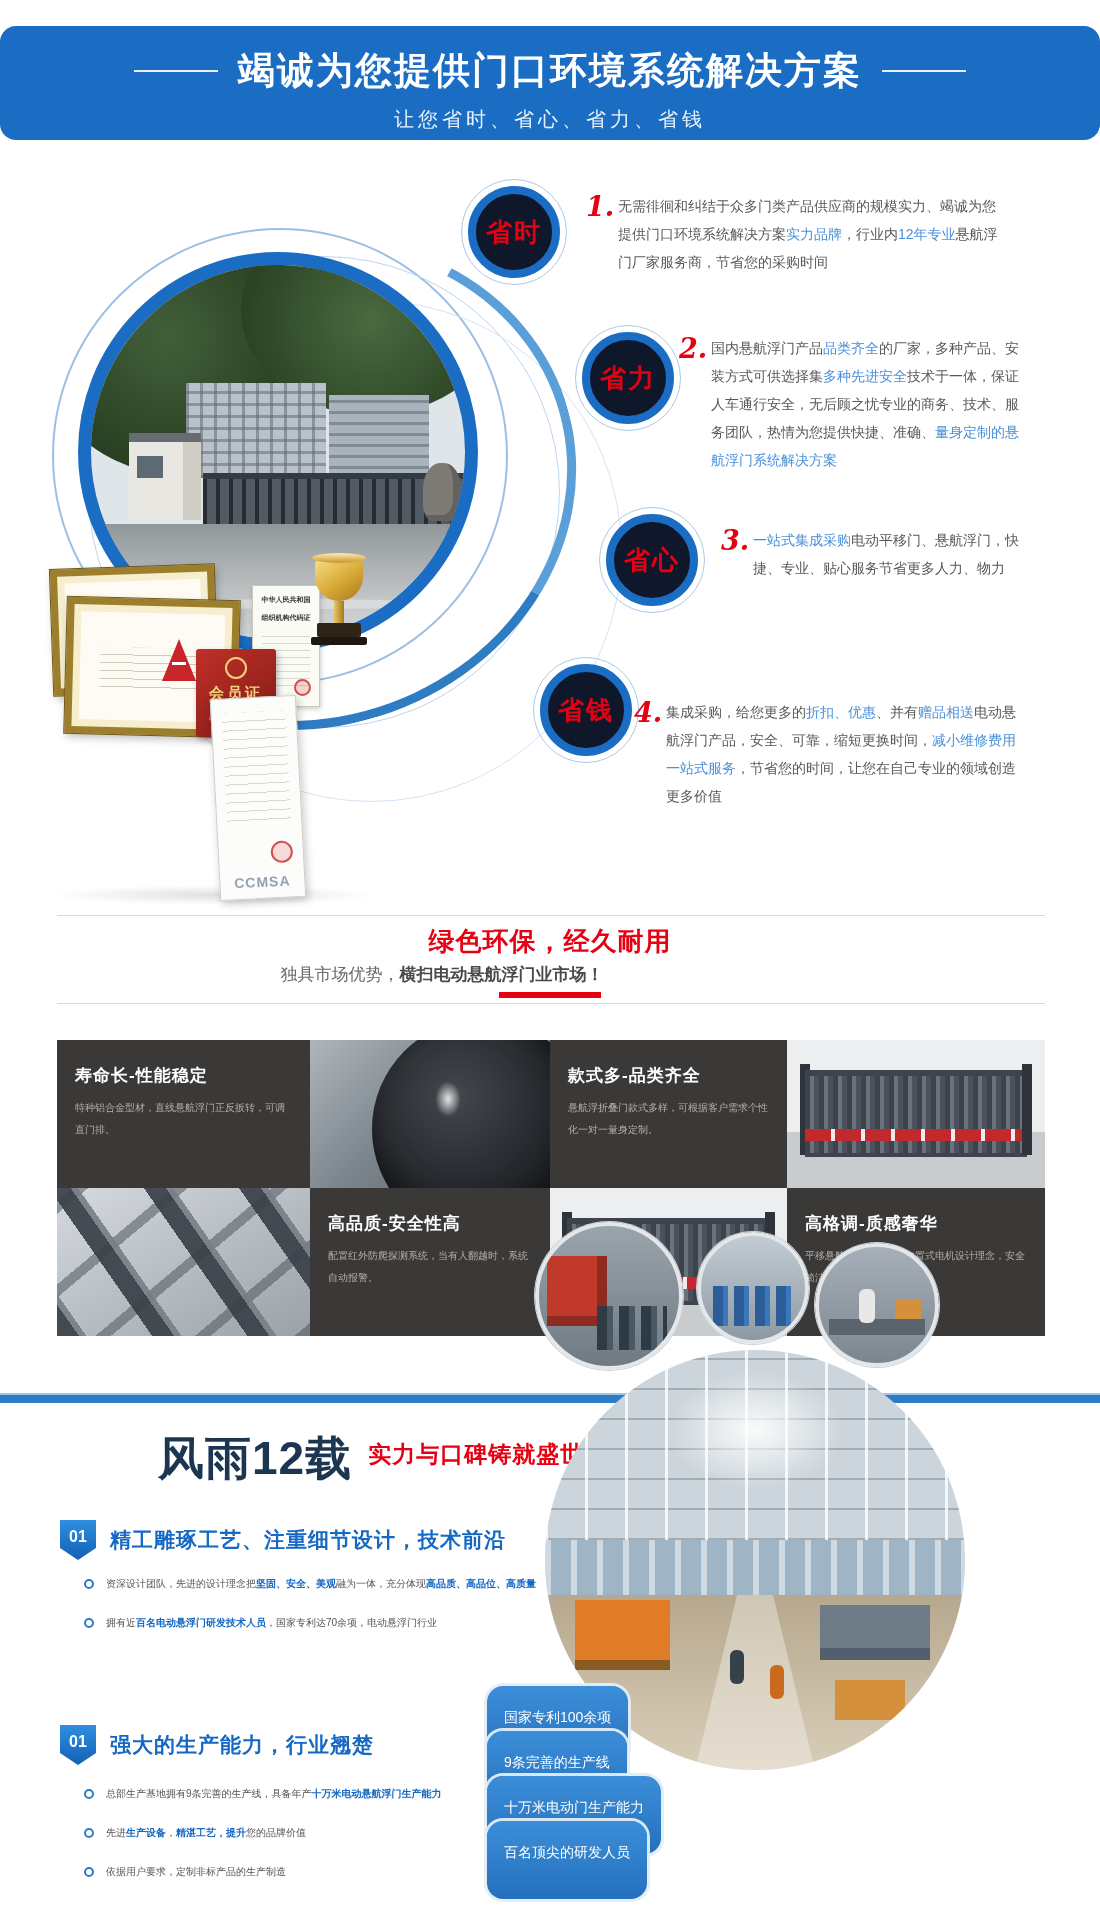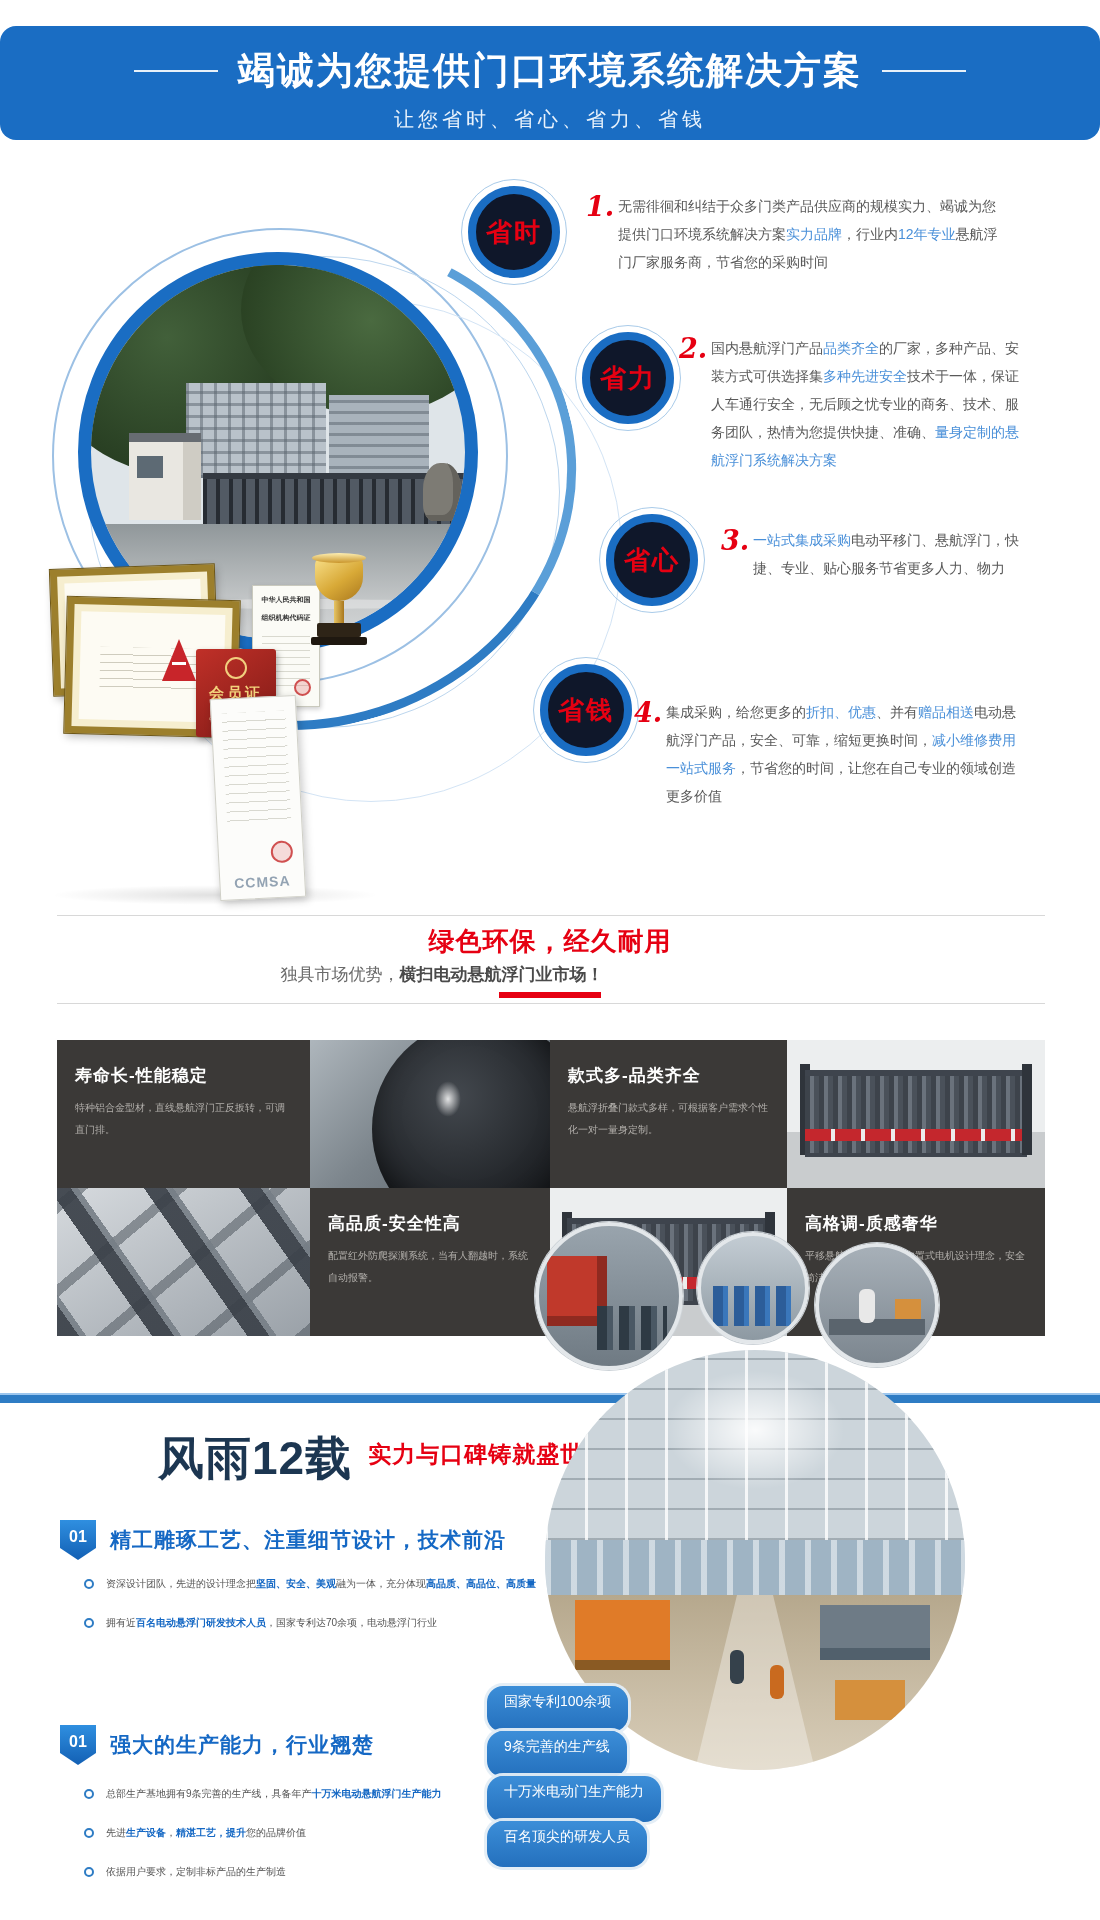--- a/index.html
+++ b/index.html
@@ -190,21 +190,21 @@
   .sc1 .crowd{position:absolute;right:12px;bottom:16px;width:70px;height:44px;
               background:repeating-linear-gradient(90deg,#2e3a44 0 10px,#4a5864 10px 16px,transparent 16px 22px);}
   .sc2{left:697px;top:1232px;width:112px;height:112px;background:linear-gradient(#c3ccd3,#8d99a2);}
   .sc2 .crowd{position:absolute;left:12px;bottom:14px;width:80px;height:40px;
               background:repeating-linear-gradient(90deg,#2c5d99 0 10px,#3a77bb 10px 15px,transparent 15px 21px);}
   .sc3{left:815px;top:1243px;width:124px;height:124px;background:linear-gradient(#a7b0b8,#7c868f);}
   .sc3 .bench{position:absolute;left:10px;bottom:28px;width:96px;height:16px;background:#5a646d;}
   .sc3 .worker{position:absolute;left:40px;bottom:40px;width:16px;height:34px;border-radius:6px;background:#e8e8e8;}
   .sc3 .box{position:absolute;right:14px;bottom:44px;width:26px;height:20px;background:#d5903d;}
 
-  .pill{position:absolute;left:487px;height:46px;line-height:30px;padding:0 17px;border-radius:16px;
+  .pill{position:absolute;left:487px;height:46px;line-height:30px;padding:16px 17px;border-radius:16px;
         background:linear-gradient(#3c8ed8,#2470bd);color:#fff;font-size:14px;white-space:nowrap;
         box-shadow:0 0 0 3px rgba(227,237,246,.95);z-index:3;}
   .pill1{top:1686px;} .pill2{top:1731px;} .pill3{top:1776px;} .pill4{top:1821px;}
 </style>
 </head>
 <body>
 
 <div class="page">
 
   <div class="banner">

